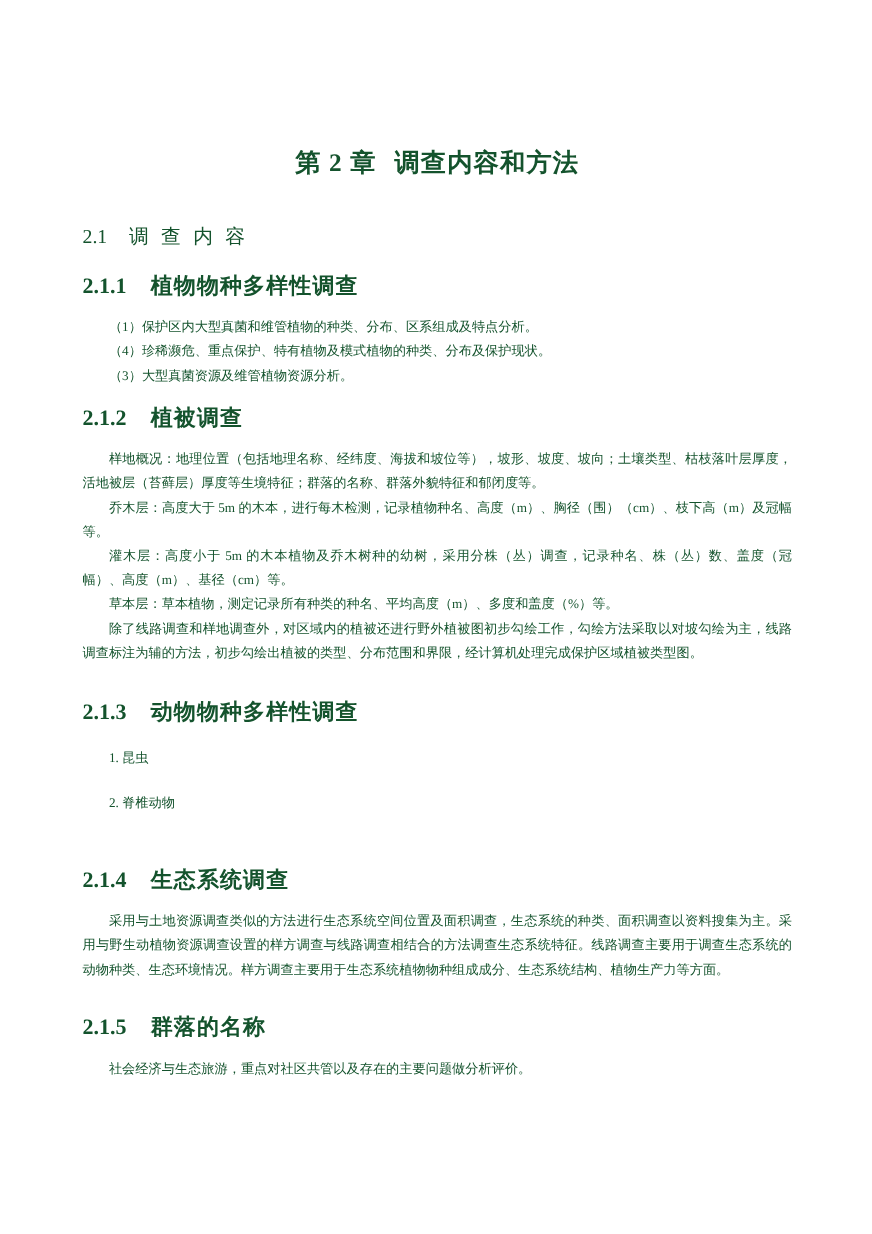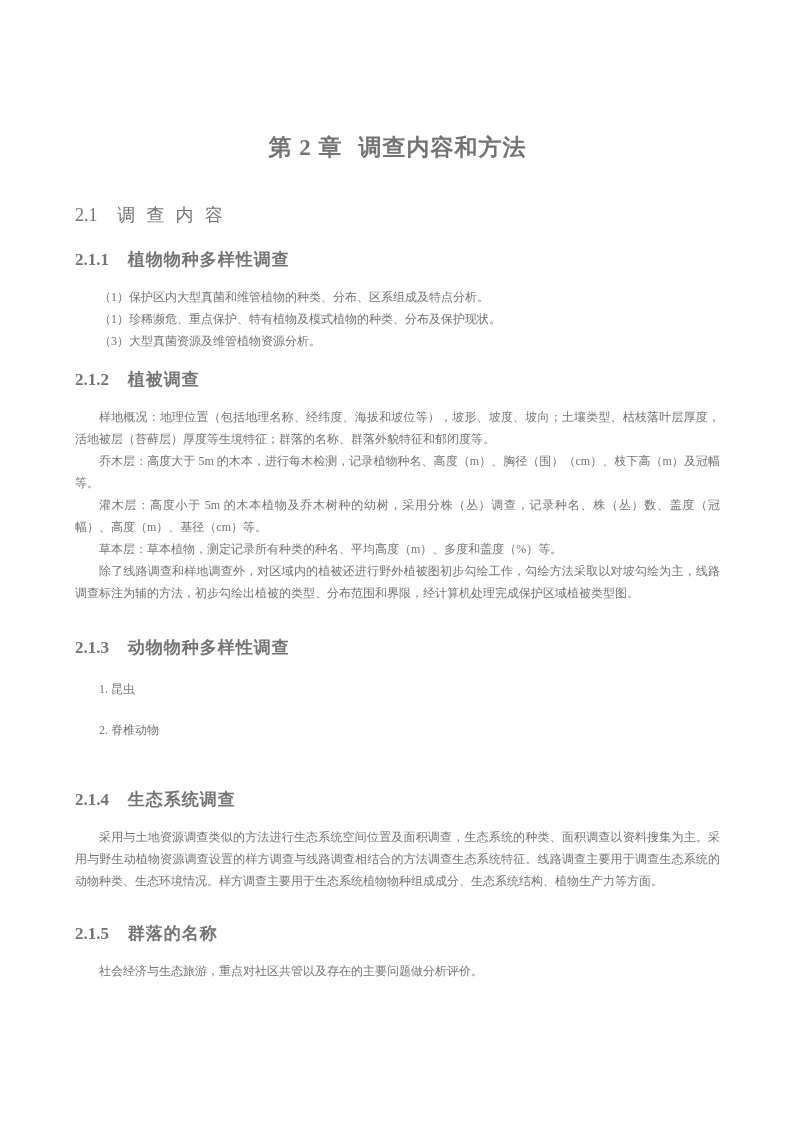--- a/index.html
+++ b/index.html
@@ -7,21 +7,21 @@
     padding: 0;
     background: #ffffff;
   }
   .page {
     position: relative;
     width: 793px;
     height: 986px;
     margin: 0 auto;
     background: #ffffff;
     font-family: "Liberation Serif", "DejaVu Serif", serif;
-    color: #737373;
+    color: #14532d;
     overflow: hidden;
     box-sizing: border-box;
   }
   .content {
     position: absolute;
     left: 75px;
     top: 0;
     width: 645px;
     padding-top: 133px;
   }
@@ -44,21 +44,21 @@
     font-size: 18px;
     font-weight: 400;
     line-height: 24px;
   }
   .section-heading .section-number { margin-right: 1.1em; }
   .section-heading .section-title { letter-spacing: 0.62em; }
 
   
   .subsection-heading {
     margin: 17px 0 15px 0;
-    font-size: 17px;
+    font-size: 20px;
     font-weight: 700;
     line-height: 22px;
   }
   .subsection-heading .subsection-number {
     font-family: "Liberation Serif", "DejaVu Serif", serif;
     margin-right: 1.1em;
   }
   .subsection-heading .subsection-title {
     font-family: "Liberation Sans", "DejaVu Sans", sans-serif;
     letter-spacing: 1px;
@@ -101,21 +101,21 @@
 
     <h2 class="section-heading">
       <span class="section-number">2.1</span><span class="section-title">调查内容</span>
     </h2>
 
     <h3 class="subsection-heading">
       <span class="subsection-number">2.1.1</span><span class="subsection-title">植物物种多样性调查</span>
     </h3>
     <div class="body-text">
       <p class="list-line">（1）保护区内大型真菌和维管植物的种类、分布、区系组成及特点分析。</p>
-      <p class="list-line">（1）珍稀濒危、重点保护、特有植物及模式植物的种类、分布及保护现状。</p>
+      <p class="list-line">（4）珍稀濒危、重点保护、特有植物及模式植物的种类、分布及保护现状。</p>
       <p class="list-line">（3）大型真菌资源及维管植物资源分析。</p>
     </div>
 
     <h3 class="subsection-heading">
       <span class="subsection-number">2.1.2</span><span class="subsection-title">植被调查</span>
     </h3>
     <div class="body-text">
       <p class="para">样地概况：地理位置（包括地理名称、经纬度、海拔和坡位等），坡形、坡度、坡向；土壤类型、枯枝落叶层厚度，活地被层（苔藓层）厚度等生境特征；群落的名称、群落外貌特征和郁闭度等。</p>
       <p class="para">乔木层：高度大于 5m 的木本，进行每木检测，记录植物种名、高度（m）、胸径（围）（cm）、枝下高（m）及冠幅等。</p>
       <p class="para">灌木层：高度小于 5m 的木本植物及乔木树种的幼树，采用分株（丛）调查，记录种名、株（丛）数、盖度（冠幅）、高度（m）、基径（cm）等。</p>

